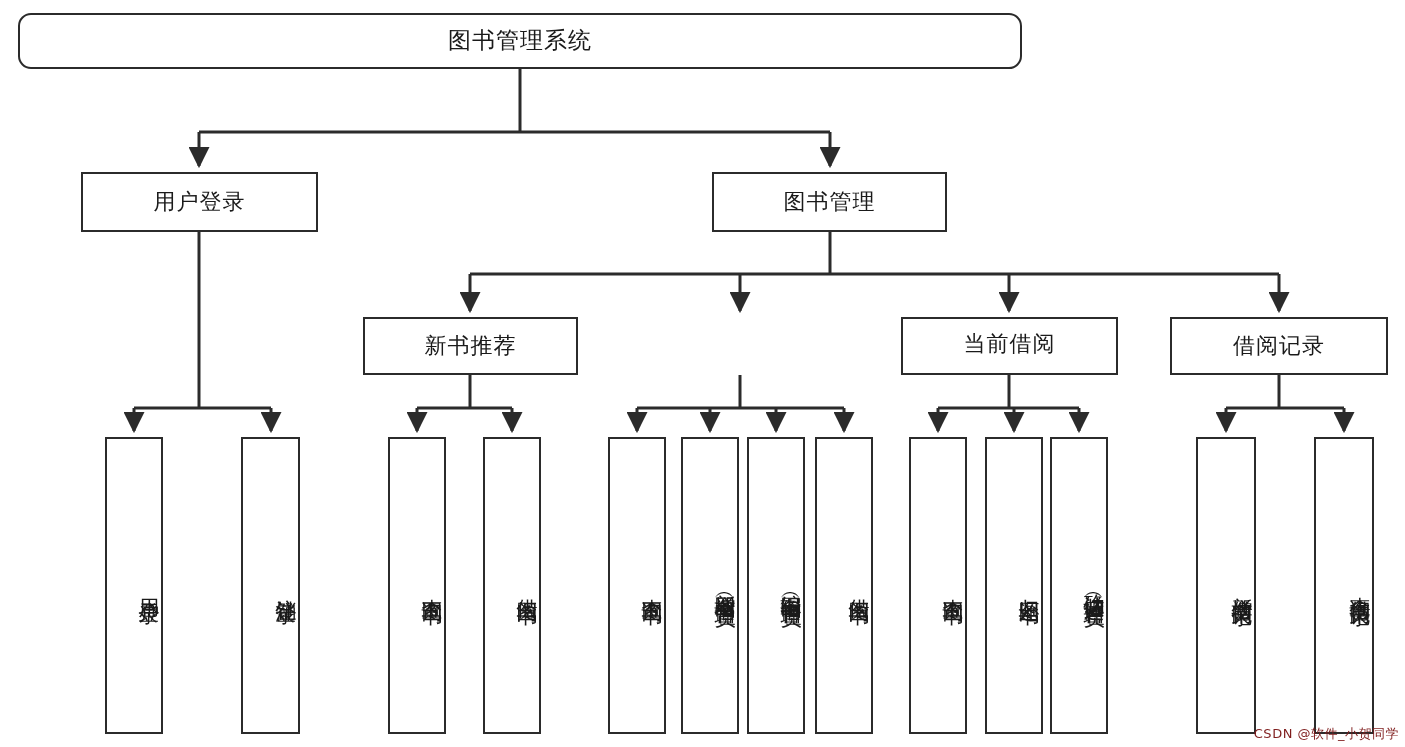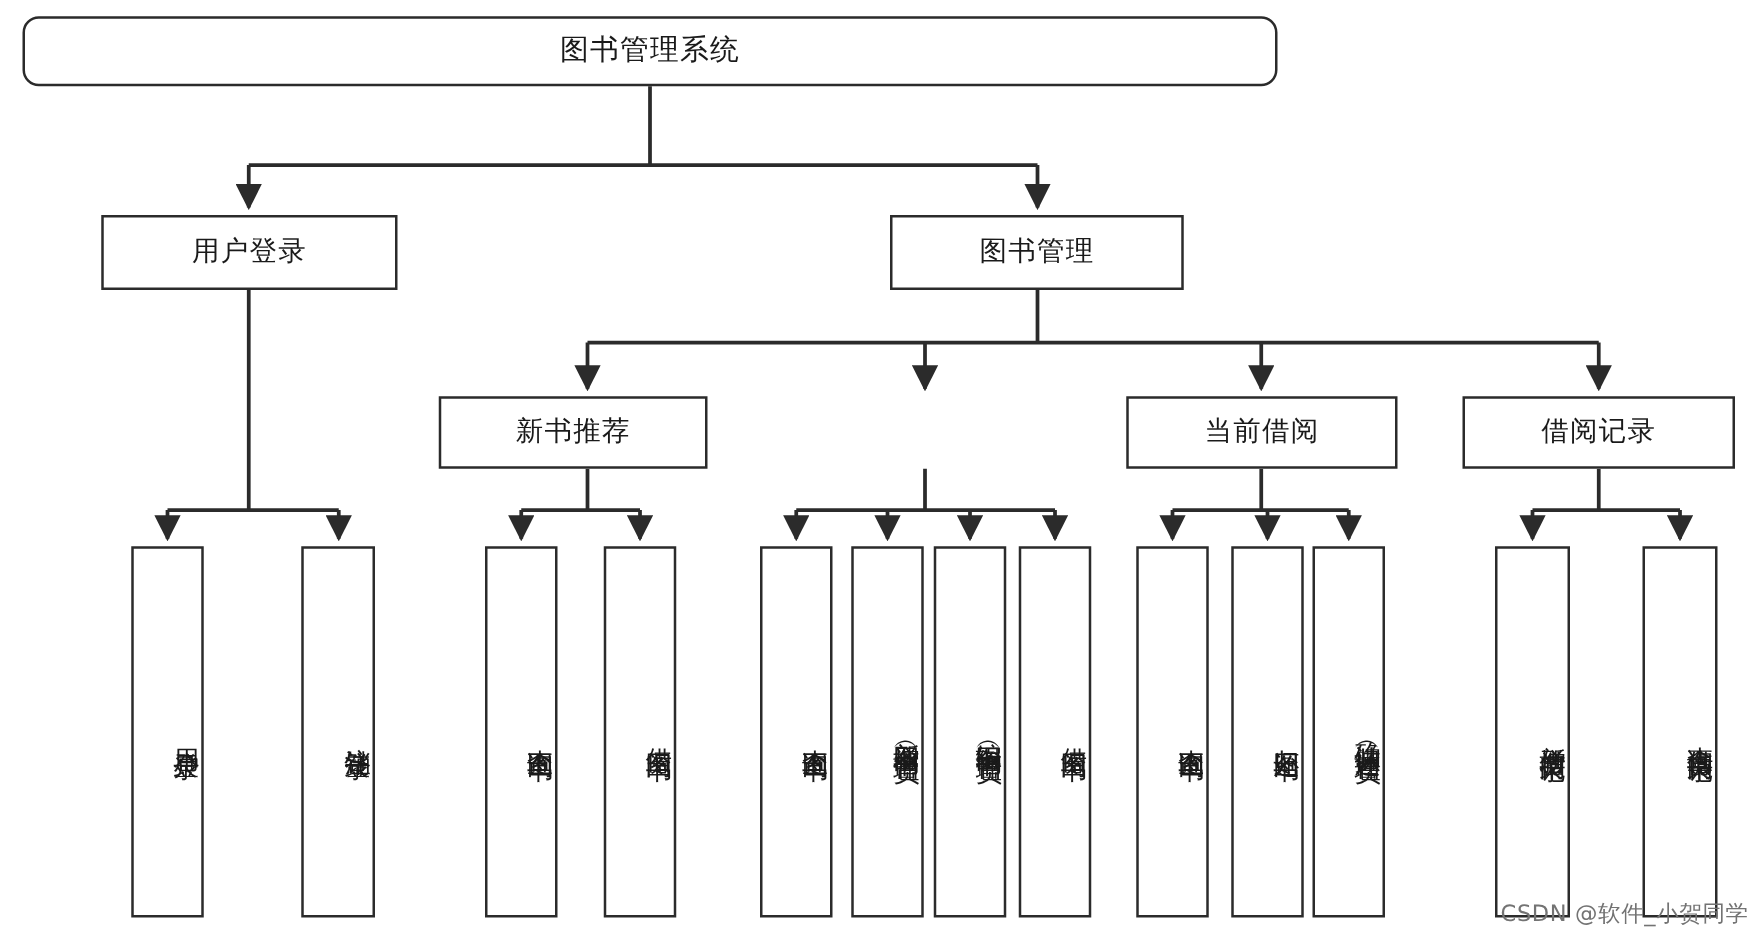--- a/index.html
+++ b/index.html
@@ -57,22 +57,22 @@
   .node.vertical .vlabel {
     writing-mode: vertical-rl;
     text-orientation: upright;
     display: block;
     white-space: nowrap;
   }
   #watermark {
     position: absolute;
     right: 6px;
     bottom: 4px;
-    font-size: 18px;
-    color: #737373;
+    font-size: 13px;
+    color: #7f1d1d;
     letter-spacing: 0.5px;
     white-space: nowrap;
   }
 </style>
 </head>
 <body>
 
 <div id="diagram-root">
 
   <svg id="edge-layer" viewBox="0 0 1405 747" width="1405" height="747" xmlns="http://www.w3.org/2000/svg">
@@ -131,24 +131,24 @@
     <span>图书管理系统</span>
   </div>
 
   <div class="node horizontal" style="left:81px; top:172px; width:237px; height:60px;">
     <span>用户登录</span>
   </div>
   <div class="node horizontal" style="left:712px; top:172px; width:235px; height:60px;">
     <span>图书管理</span>
   </div>
 
-  <div class="node horizontal" style="left:351px; top:317px; width:215px; height:58px;">
+  <div class="node horizontal" style="left:363px; top:317px; width:215px; height:58px;">
     <span>新书推荐</span>
   </div>
-  <div class="node horizontal" style="left:901px; top:317px; width:217px; height:58px;">
+  <div class="node horizontal" style="left:901px; top:317px; width:217px; height:58px;font-family:Liberation Mono, monospace;">
     <span>当前借阅</span>
   </div>
   <div class="node horizontal" style="left:1170px; top:317px; width:218px; height:58px;">
     <span>借阅记录</span>
   </div>
 
   <div class="node vertical" style="left:105px; top:437px; width:58px; height:297px;">
     <span class="vlabel">用户登录</span>
   </div>
   <div class="node vertical" style="left:241px; top:437px; width:59px; height:297px;">

